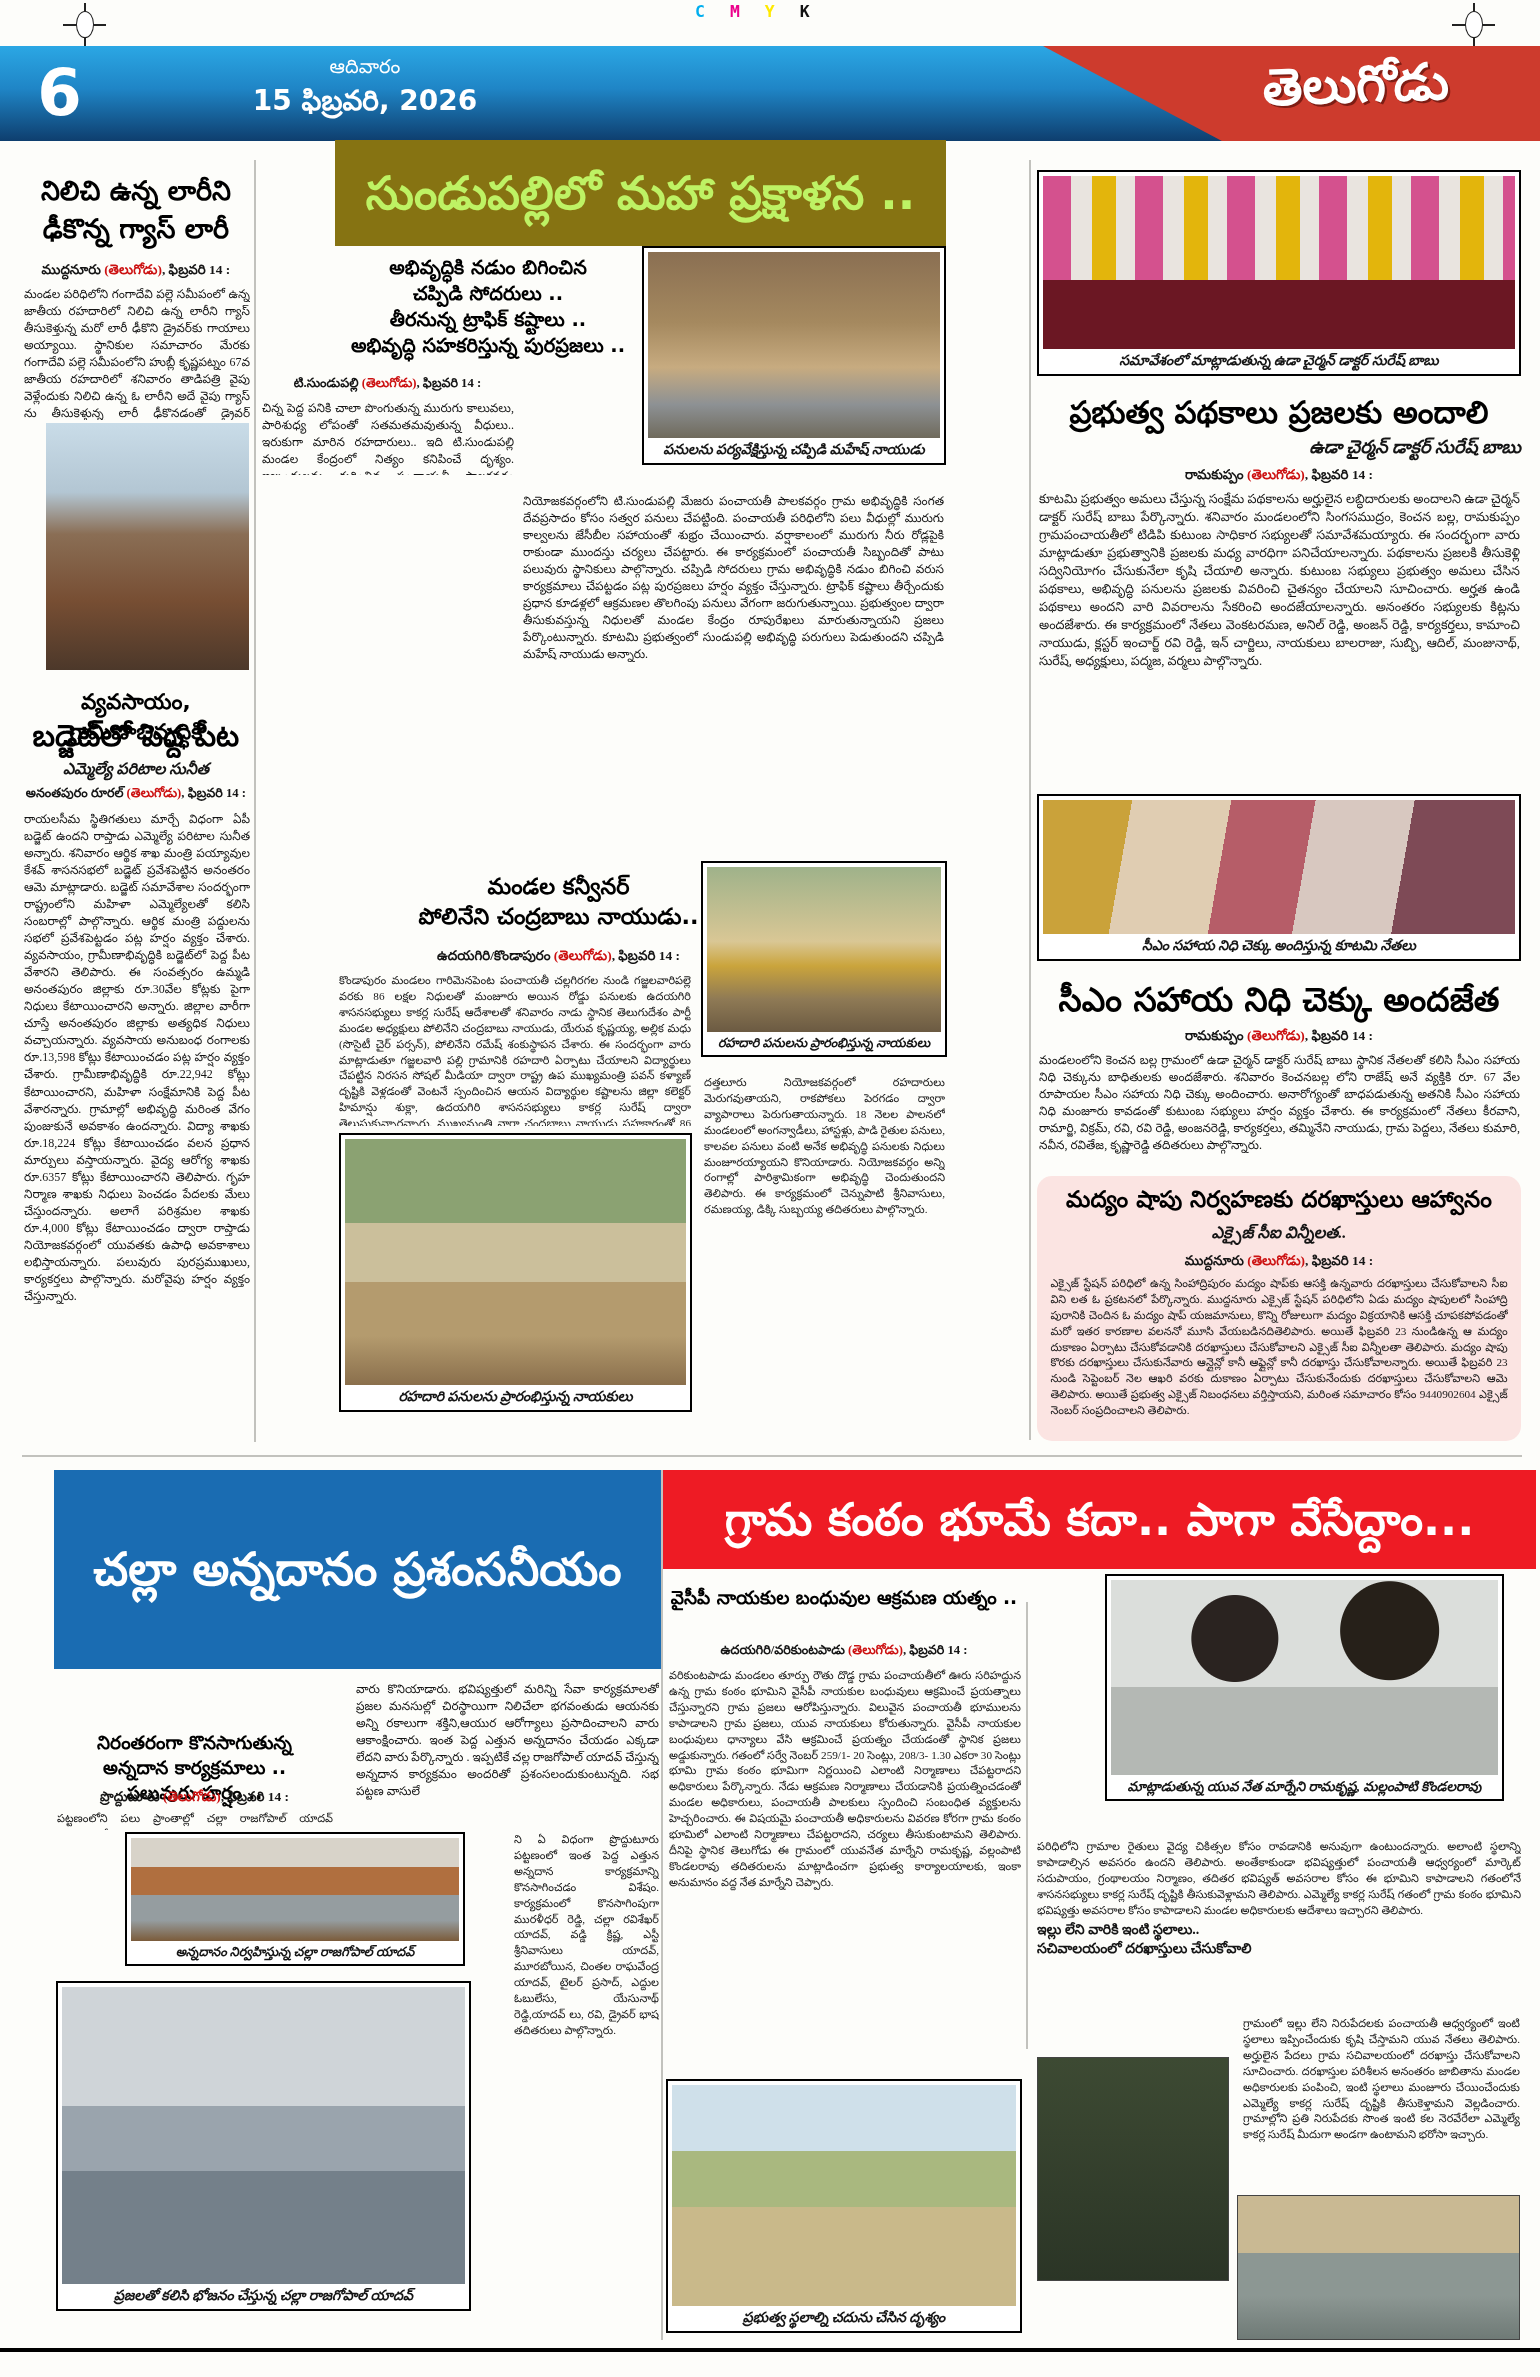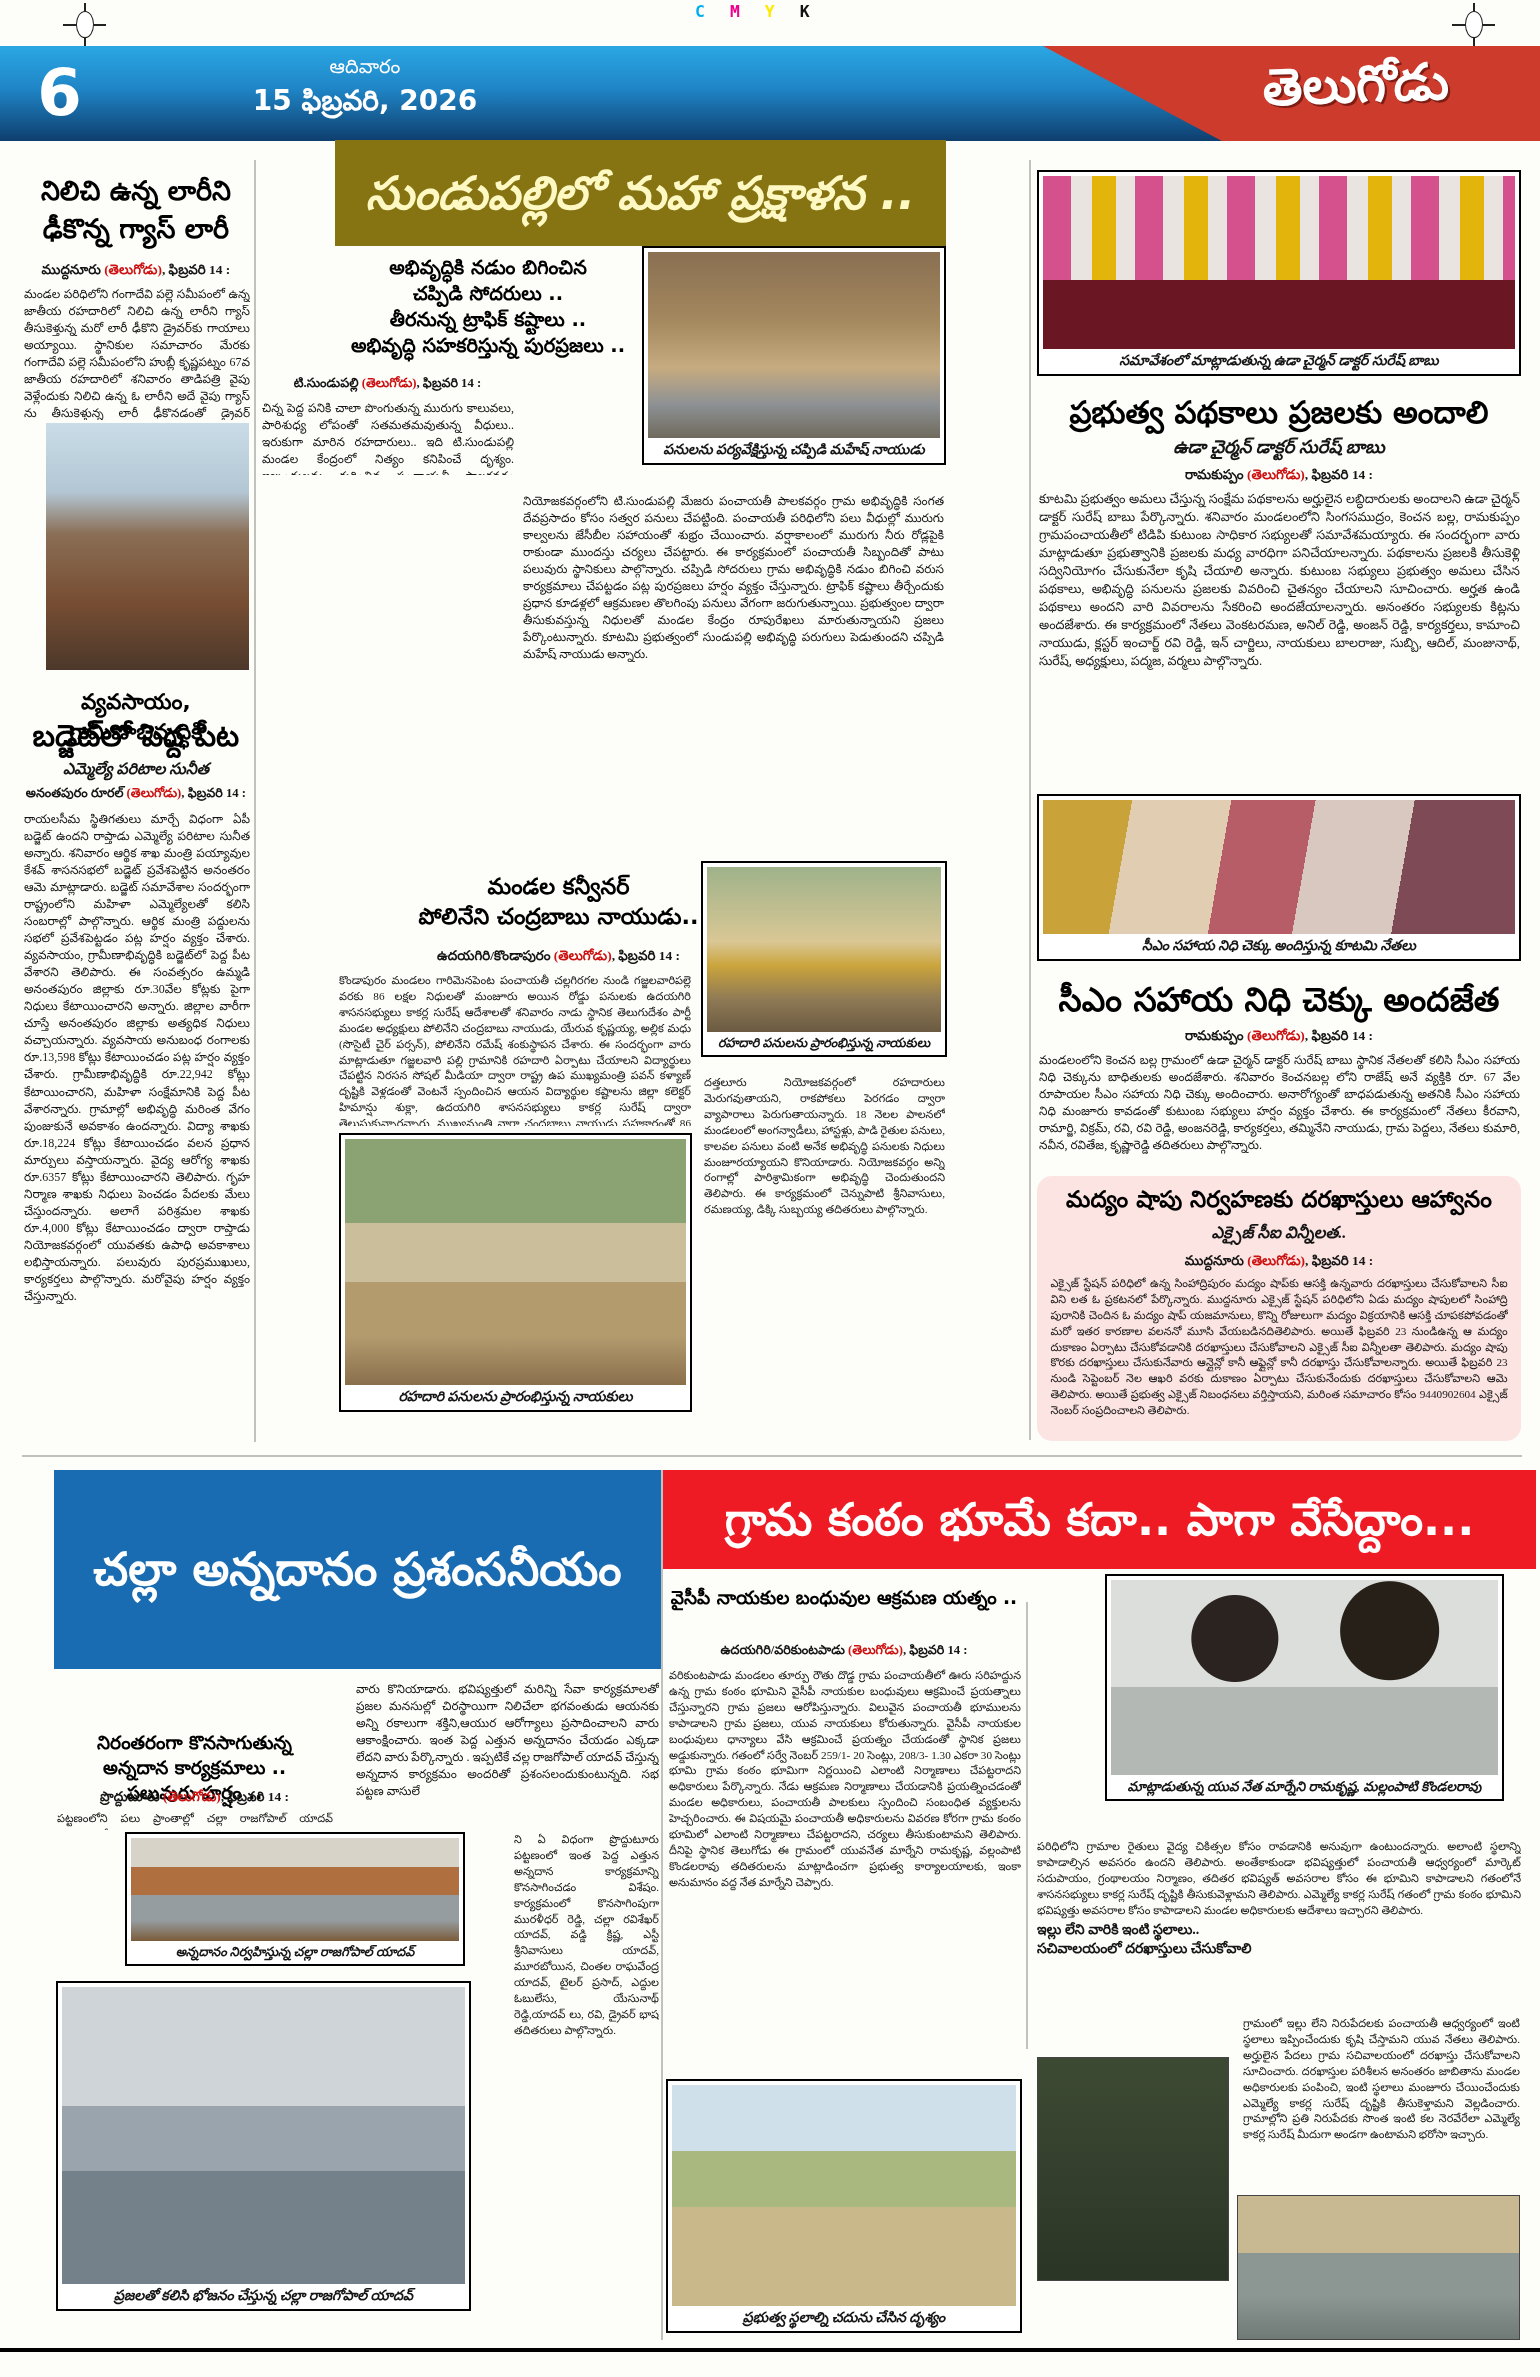--- a/index.html
+++ b/index.html
@@ -29,21 +29,21 @@
   .deck{font-family:"DejaVu Sans",sans-serif;font-weight:bold;text-align:center;color:#000;}
   .dateline{font-weight:bold;text-align:center;font-size:13.4px;white-space:nowrap;overflow:hidden;}
   .dateline .src{color:#cc1111;}
   .bodytxt{text-align:justify;font-size:12px;line-height:1.42;overflow:hidden;}
   .framed{border:2.2px solid #000;background:#fff;padding:3.7px;box-sizing:border-box;}
   .photo{width:100%;display:block;}
   .caption{font-weight:bold;font-style:italic;text-align:center;font-size:14px;padding-top:4.5px;line-height:1.2;}
   .vrule{width:1.5px;background:#c2c2bd;}
   .hrule{height:1.5px;background:#c2c2bd;}
   
-  .olivebox{background:#867312;color:#fef9c3;font-style:italic;}
+  .olivebox{background:#867312;color:#bef264;}
   .redhead{color:#bf1016;}
   .bluebox{background:#1a6cb2;color:#fff;}
   .redbanner{background:#ee1b24;color:#fff;}
   .pinkbox{background:#fbe4e2;border-radius:15px;}
   
   .ph-lorry{background:linear-gradient(180deg,#c9dce8 0%,#b3c6d3 28%,#8a6e55 45%,#774e33 72%,#4c382a 100%);}
   .ph-shops{background:linear-gradient(180deg,#8a6f52 0%,#a5895f 38%,#c7ab80 62%,#8d9194 82%,#6f6a5c 100%);}
   .ph-drain{background:linear-gradient(180deg,#b9c6cc 0%,#c6b989 32%,#d8a51f 52%,#7d7463 76%,#5c5245 100%);}
   .ph-meeting{background:linear-gradient(180deg,rgba(0,0,0,0) 0 60%,#6b1723 60% 100%),
       repeating-linear-gradient(90deg,#d4518e 0 28px,#e9e4df 28px 49px,#e3b50c 49px 73px,#e9e4df 73px 92px);}
@@ -145,21 +145,21 @@
   <div class="abs framed" style="left:339px;top:1133px;width:353px;">
     <div class="photo ph-roadgroup" style="height:246px;"></div>
     <div class="caption">రహదారి పనులను ప్రారంభిస్తున్న నాయకులు</div>
   </div>
 
   <div class="abs framed" style="left:1037px;top:170px;width:484px;">
     <div class="photo ph-meeting" style="height:173px;"></div>
     <div class="caption">సమావేశంలో మాట్లాడుతున్న ఉడా చైర్మన్ డాక్టర్ సురేష్ బాబు</div>
   </div>
   <div class="abs hl" style="left:1037px;top:394px;width:484px;font-size:31px;">ప్రభుత్వ పథకాలు ప్రజలకు అందాలి</div>
-  <div class="abs" style="left:1037px;top:437px;width:484px;text-align:center;font-weight:bold;font-style:italic;font-size:18px;">ఉడా చైర్మన్ డాక్టర్ సురేష్ బాబు</div>
+  <div class="abs" style="left:1037px;top:437px;width:484px;text-align:right;font-weight:bold;font-style:italic;font-size:18px;">ఉడా చైర్మన్ డాక్టర్ సురేష్ బాబు</div>
   <div class="abs dateline" style="left:1037px;top:467px;width:484px;">
     <span>రామకుప్పం </span><span class="src">(తెలుగోడు)</span><span>, ఫిబ్రవరి 14 :</span>
   </div>
   <div class="abs bodytxt" style="left:1039px;top:490px;width:481px;height:298px;font-size:12.7px;">కూటమి ప్రభుత్వం అమలు చేస్తున్న సంక్షేమ పథకాలను అర్హులైన లబ్ధిదారులకు అందాలని ఉడా చైర్మన్ డాక్టర్ సురేష్ బాబు పేర్కొన్నారు. శనివారం మండలంలోని సింగసముద్రం, కెంచన బల్ల, రామకుప్పం గ్రామపంచాయతీలో టిడిపి కుటుంబ సాధికార సభ్యులతో సమావేశమయ్యారు. ఈ సందర్భంగా వారు మాట్లాడుతూ ప్రభుత్వానికి ప్రజలకు మధ్య వారధిగా పనిచేయాలన్నారు. పథకాలను ప్రజలకి తీసుకెళ్లి సద్వినియోగం చేసుకునేలా కృషి చేయాలి అన్నారు. కుటుంబ సభ్యులు ప్రభుత్వం అమలు చేసిన పథకాలు, అభివృద్ధి పనులను ప్రజలకు వివరించి చైతన్యం చేయాలని సూచించారు. అర్హత ఉండి పథకాలు అందని వారి వివరాలను సేకరించి అందజేయాలన్నారు. అనంతరం సభ్యులకు కిట్లను అందజేశారు. ఈ కార్యక్రమంలో నేతలు వెంకటరమణ, అనిల్ రెడ్డి, అంజన్ రెడ్డి, కార్యకర్తలు, కామాంచి నాయుడు, క్లస్టర్ ఇంచార్జ్ రవి రెడ్డి, ఇన్ చార్జిలు, నాయకులు బాలరాజు, సుబ్బి, ఆదిల్, మంజునాథ్, సురేష్, అధ్యక్షులు, పద్మజ, వర్మలు పాల్గొన్నారు.</div>
 
   <div class="abs framed" style="left:1037px;top:794px;width:484px;">
     <div class="photo ph-cheque" style="height:134px;"></div>
     <div class="caption">సీఎం సహాయ నిధి చెక్కు అందిస్తున్న కూటమి నేతలు</div>
   </div>
   <div class="abs hl" style="left:1037px;top:980px;width:484px;font-size:33px;">సీఎం సహాయ నిధి  చెక్కు అందజేత</div>

